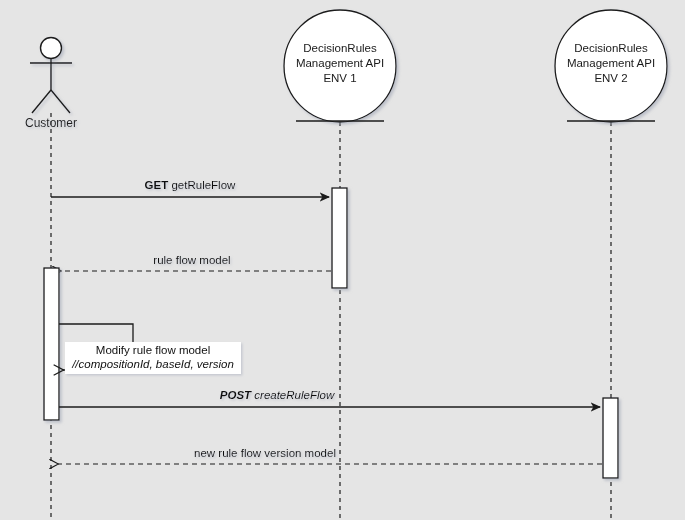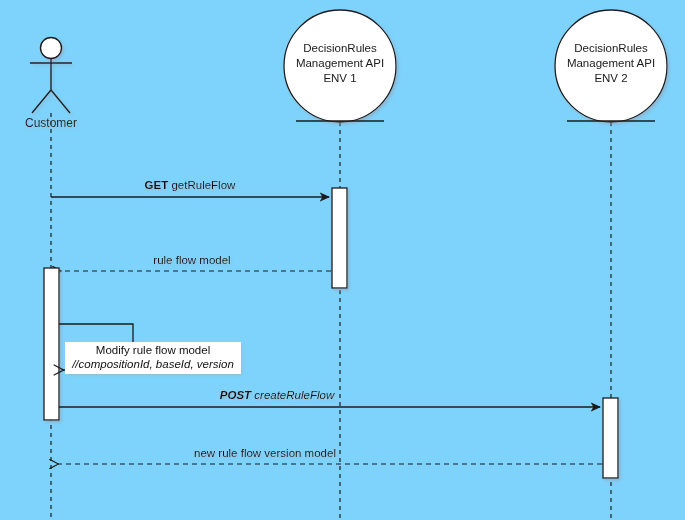--- a/index.html
+++ b/index.html
@@ -11,21 +11,21 @@
   body {
     font-family: "Liberation Sans", sans-serif;
     width: 685px;
     height: 520px;
     overflow: hidden;
   }
   #diagram-root {
     position: relative;
     width: 685px;
     height: 520px;
-    background: #7dd3fc;
+    background: #e5e5e5;
   }
   svg#seq-svg {
     position: absolute;
     left: 0;
     top: 0;
     width: 685px;
     height: 520px;
     display: block;
   }
   .lbl-actor {

